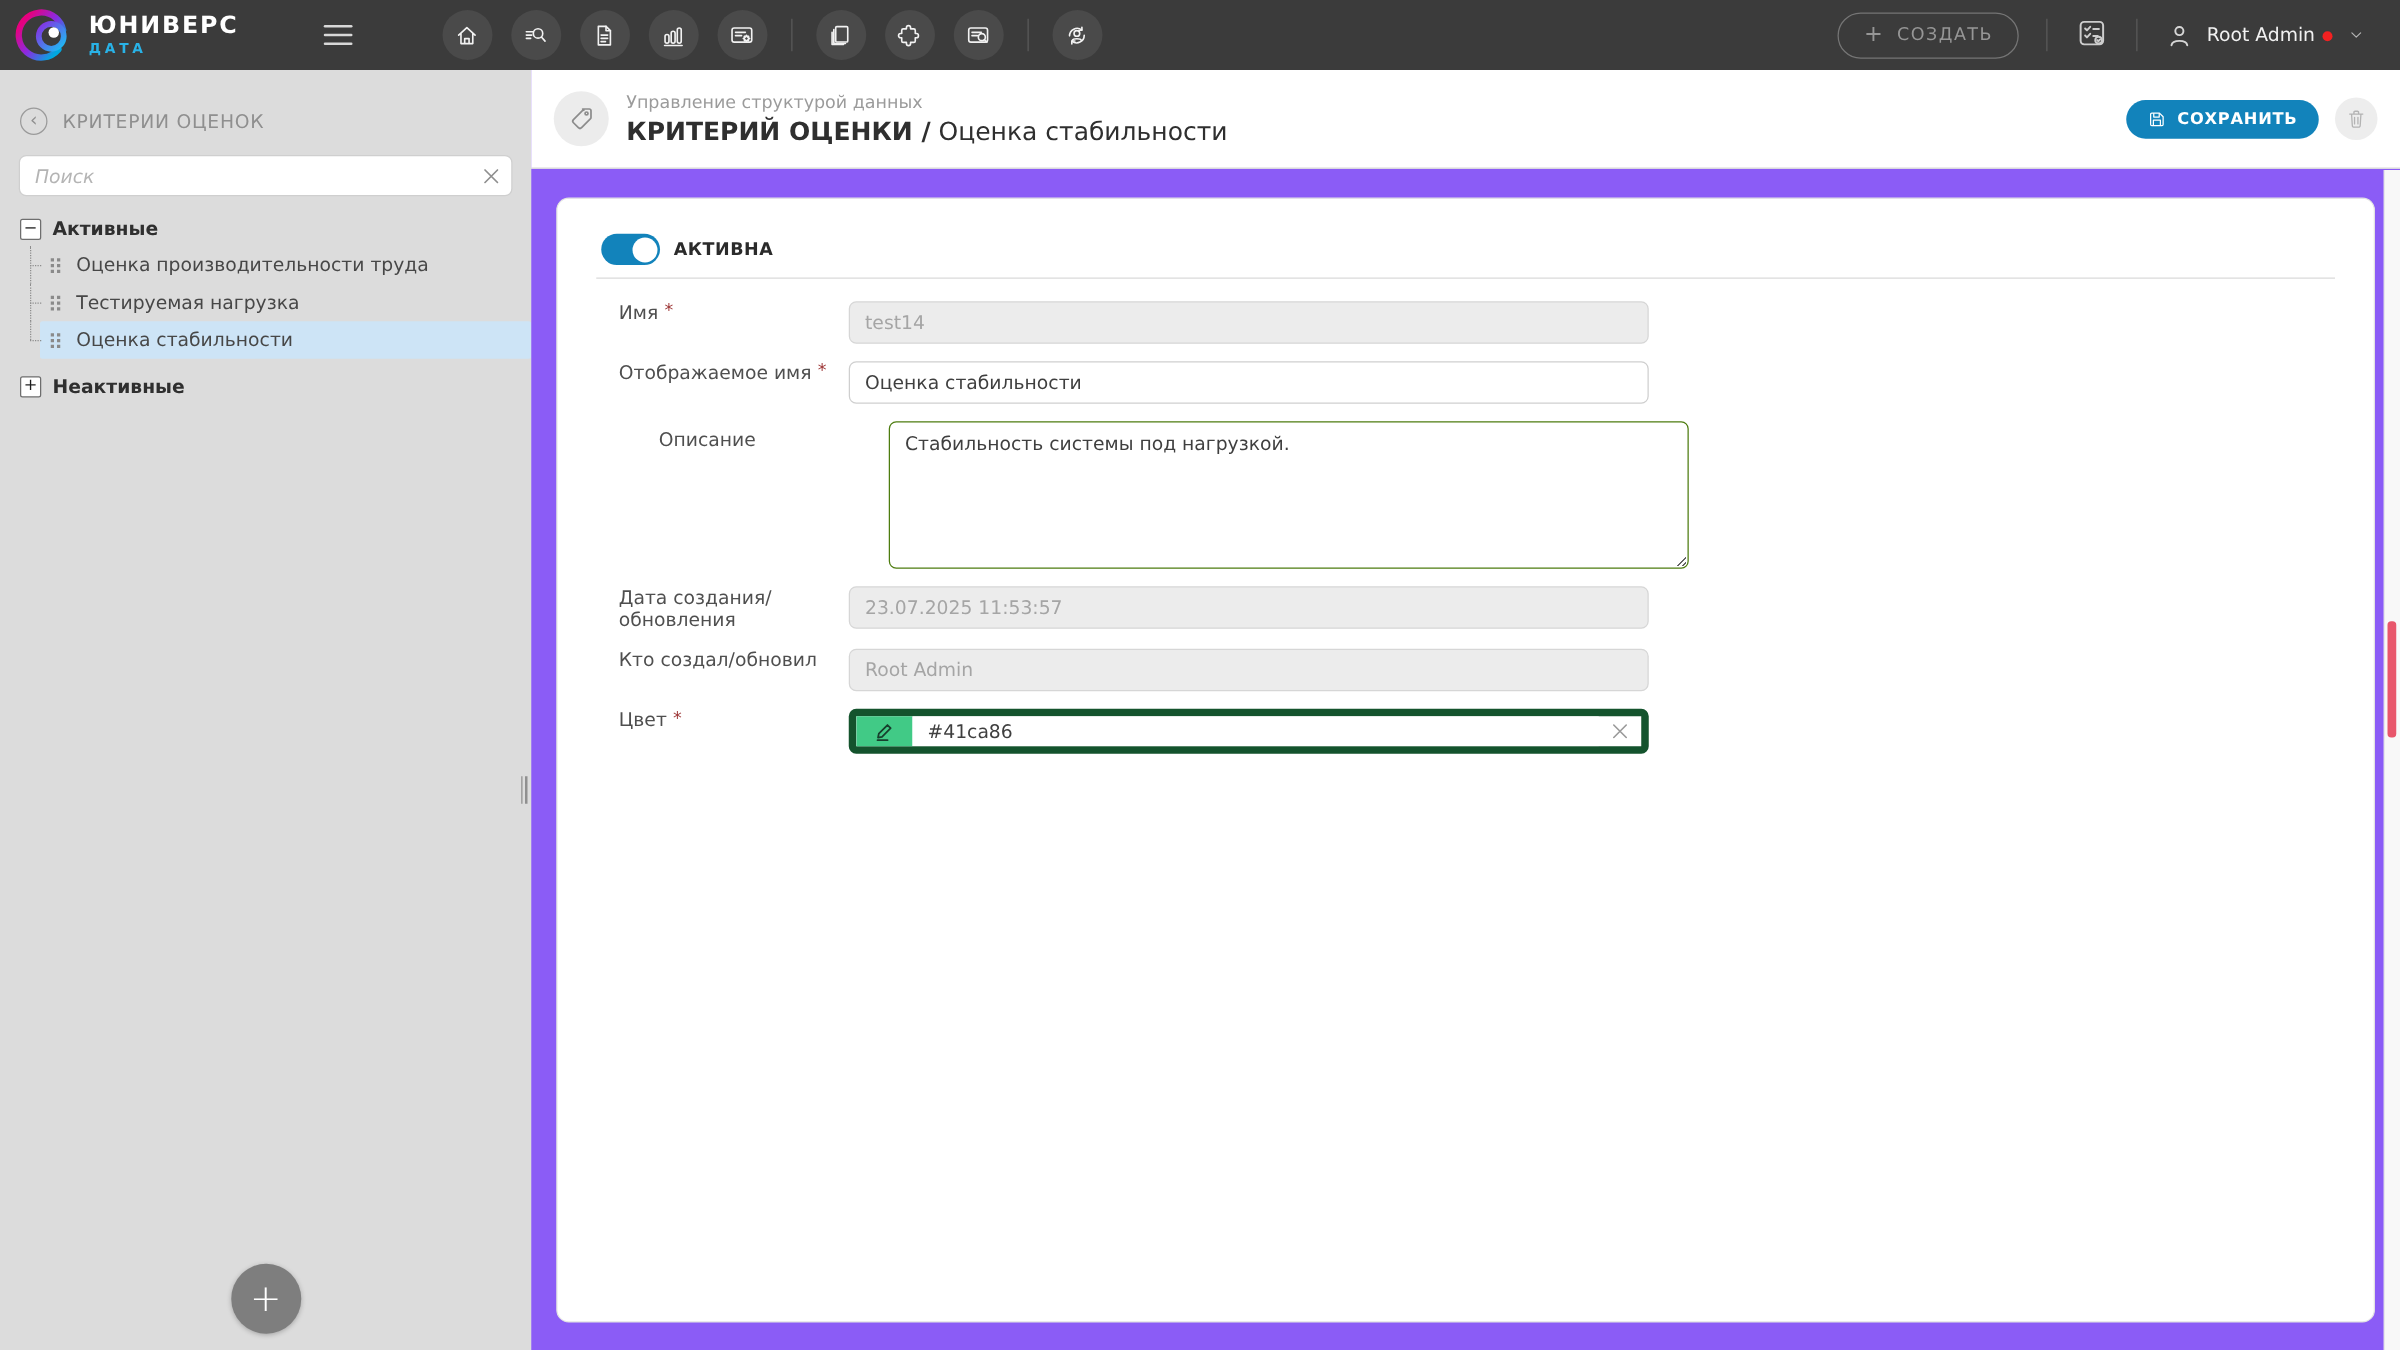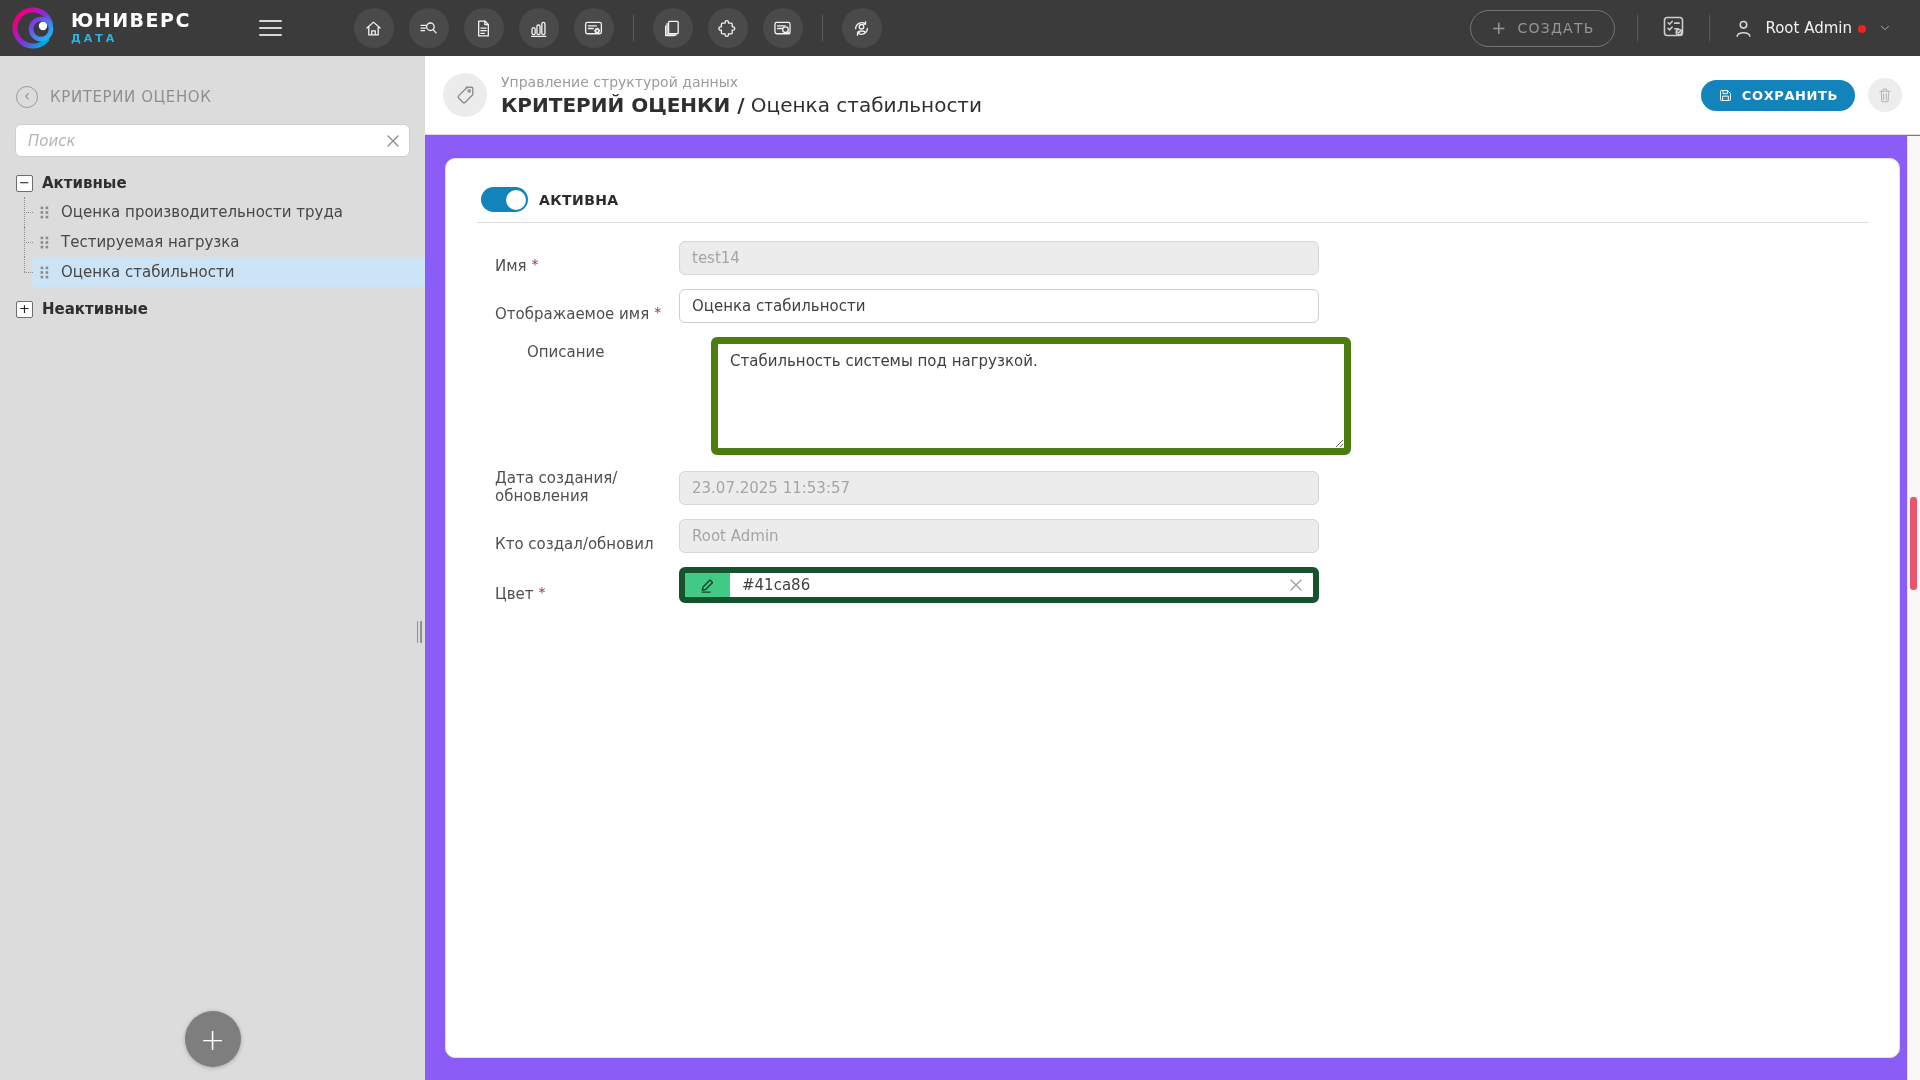--- a/index.html
+++ b/index.html
@@ -78,28 +78,28 @@
   .trash-btn svg { width:18px; height:18px; stroke:#b3b3b3; fill:none; stroke-width:1.4; stroke-linecap:round; }
 
   .content { padding:23px 20px 0 20px; }
   .card { background:#fff; border:1px solid #e3e3e3; border-radius:10px; height:900px; padding:28px 31px; }
   .toggle-row { display:flex; align-items:center; gap:11px; margin-left:4px; }
   .toggle { width:47px; height:25px; border-radius:13px; background:#1283bb; position:relative; flex:0 0 auto; }
   .toggle .knob { position:absolute; right:2.5px; top:2.5px; width:20px; height:20px; border-radius:50%; background:#fff; }
   .toggle-label { font-size:14px; font-weight:600; letter-spacing:0.4px; color:#2b2b2b; }
   .card-divider { border:none; border-top:1px solid #dadada; margin-top:10px; }
   .form { margin:18px 0 0 18px; }
-  .form-row { display:flex; align-items:flex-end; margin-bottom:14px; }
+  .form-row { display:flex; align-items:flex-start; margin-bottom:14px; }
   .form-row.top { align-items:flex-start; }
   .form-row.top .form-label { padding-top:6px;margin-left:32px; }
   .form-label { width:184px; font-size:15px; color:#4f4f4f; flex:0 0 auto; }
   .req { color:#9c3434; margin-left:5px; font-size:14px; position:relative; top:-2px; }
   .input { width:640px; height:34px; border:1px solid #cfcfcf; border-radius:6px; padding:0 12px; font-size:15px; color:#3f3f3f; background:#fff; outline:none; }
   .input:disabled { background:#ececec; border-color:#d6d6d6; color:#a5a5a5; }
-  .textarea { width:640px; height:118px; border:7px solid #4d7c0f; border-radius:6px; padding:7px 12px; font-size:15px; color:#3f3f3f; outline:none; resize:both; line-height:1.45; }
+  .textarea { width:640px; height:118px; border:1px solid #4d7c0f; border-radius:6px; padding:7px 12px; font-size:15px; color:#3f3f3f; outline:none; resize:both; line-height:1.45; }
   .color-control { width:640px; height:36px; border:6px solid #14532d; border-radius:6px; background:#fff; display:flex; align-items:center; overflow:hidden; }
   .color-swatch { width:45px; height:36px; background:#41ca86; border-radius:5px 0 0 5px; display:flex; align-items:center; justify-content:center; flex:0 0 auto; }
   .color-swatch svg { width:17px; height:17px; stroke:#173f2d; fill:none; stroke-width:1.5; stroke-linecap:round; stroke-linejoin:round; }
   .color-input { flex:1; border:none; outline:none; font-size:15px; color:#3f3f3f; padding:0 12px; height:100%; }
   .color-clear { width:34px; height:34px; display:flex; align-items:center; justify-content:center; }
   .color-clear svg { width:12px; height:12px; stroke:#9a9a9a; stroke-width:1.3; stroke-linecap:round; }
 
   .scroll-track { position:absolute; right:0; top:80px; bottom:0; width:13px; background:#f8f8f8; border-left:1px solid #e8e8e8; }
   .scroll-thumb { position:absolute; right:3px; top:361px; width:7px; height:93px; border-radius:3px; background:#e8566b; }
 </style>

